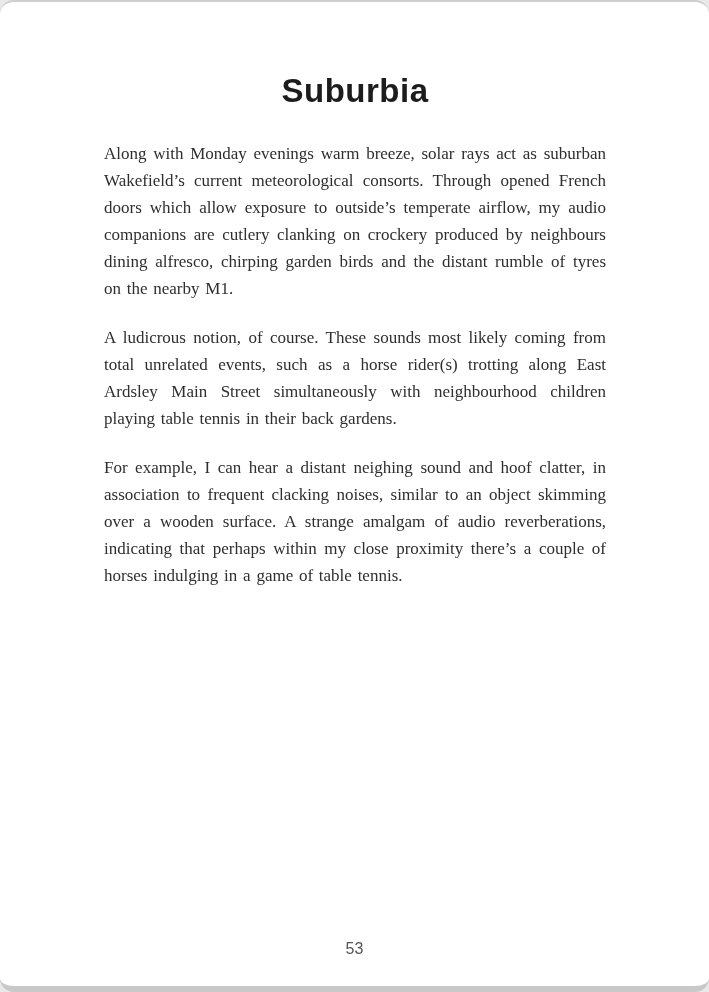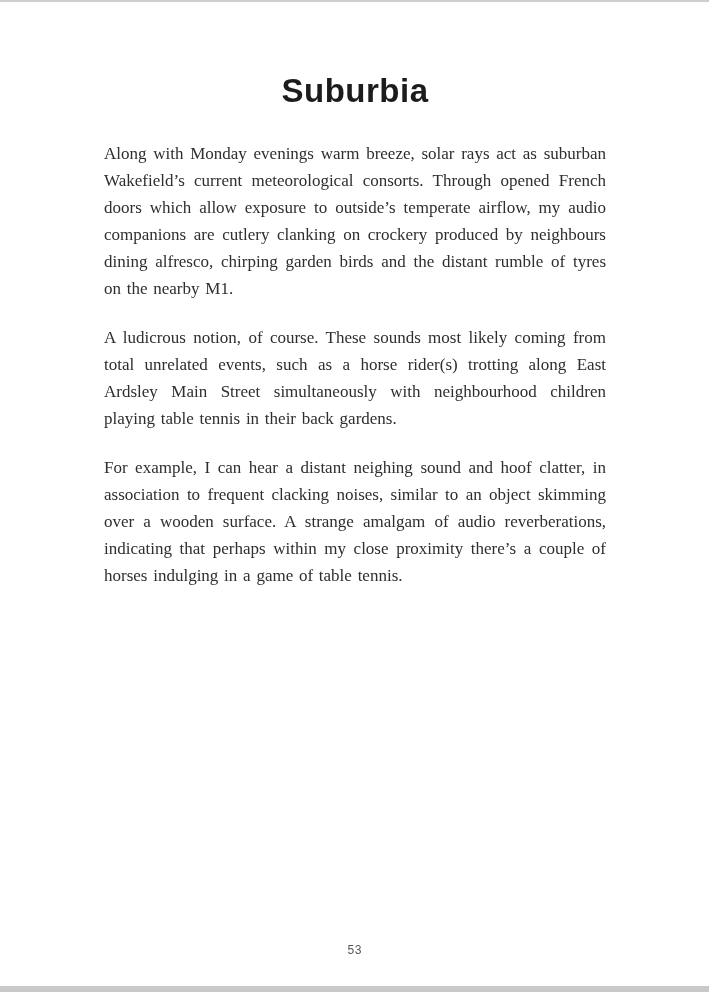--- a/index.html
+++ b/index.html
@@ -12,20 +12,21 @@
     width: 709px;
     height: 992px;
     margin: 0 auto;
     background: #ffffff;
     box-sizing: border-box;
     border-top: 2px solid #cfcfcf;
     border-bottom: 6px solid #c9c9c9;
     font-family: "Liberation Serif", "DejaVu Serif", serif;
     color: #2e2e2e;
     overflow: hidden;
+    border-radius: 14px;
   }
   .content {
     position: absolute;
     top: 70px;
     left: 104px;
     width: 502px;
   }
   .doc-title {
     font-family: "Liberation Sans", "DejaVu Sans", sans-serif;
     font-weight: 700;
@@ -42,23 +43,23 @@
     text-justify: inter-word;
     margin: 0 0 22px 0;
     word-spacing: 1.5px;
   }
   .page-number {
     position: absolute;
     bottom: 28px;
     left: 0;
     width: 100%;
     text-align: center;
-    font-size: 12px;
+    font-size: 16px;
     color: #555555;
-    font-family: Liberation Mono, monospace;
+    font-family: Liberation Sans, sans-serif;
   }
 </style>
 </head>
 <body>
 
 <div class="page">
   <div class="content">
     <h1 class="doc-title">Suburbia</h1>
 
     <p class="doc-paragraph">Along with Monday evenings warm breeze, solar rays act as suburban Wakefield’s current meteorological consorts. Through opened French doors which allow exposure to outside’s temperate airflow, my audio companions are cutlery clanking on crockery produced by neighbours dining alfresco, chirping garden birds and the distant rumble of tyres on the nearby M1.</p>

